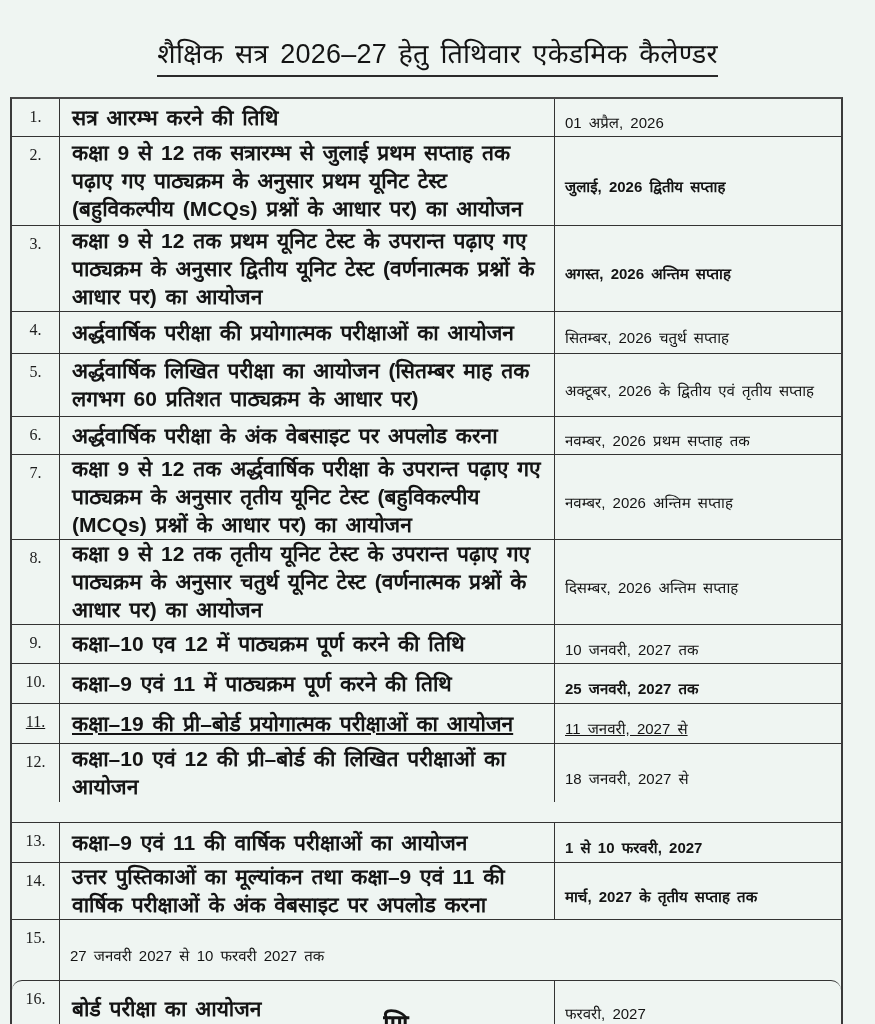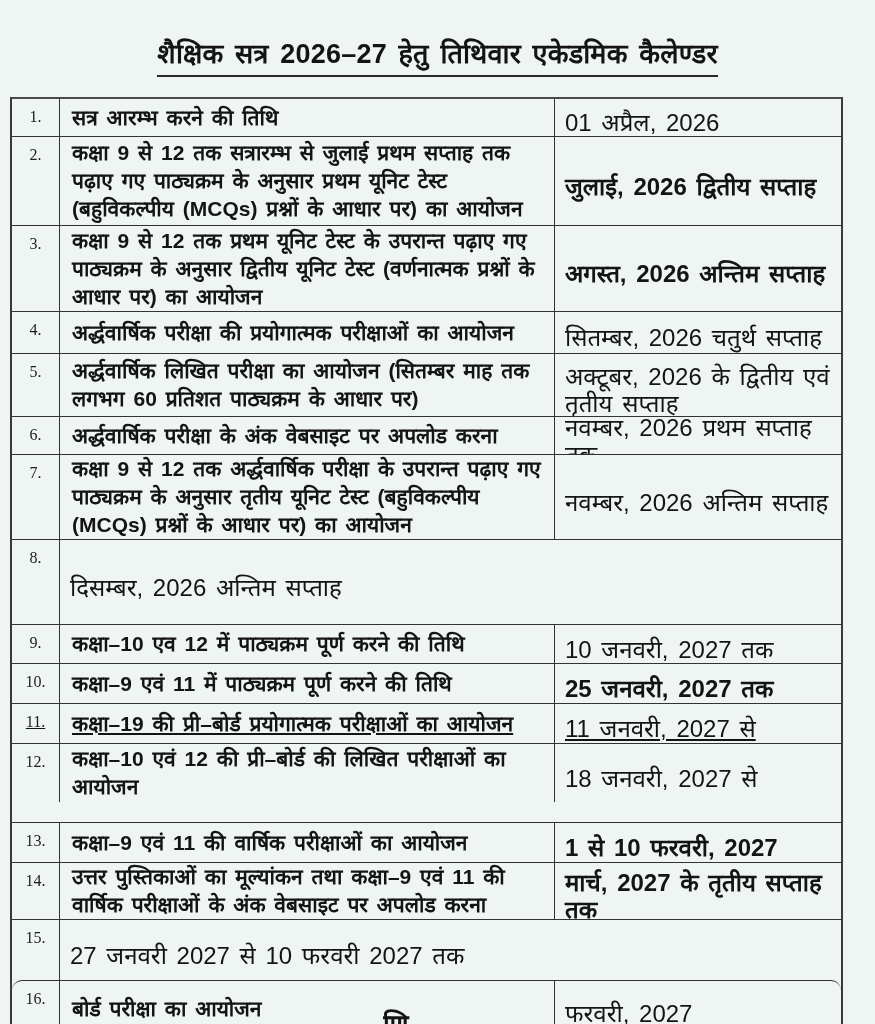--- a/index.html
+++ b/index.html
@@ -17,21 +17,21 @@
     overflow:hidden;
   }
   .title-wrap{
     position:absolute;
     top:38px;left:0;width:875px;
     text-align:center;
   }
   .title-wrap h1{
     display:inline-block;
     font-size:27px;
-    font-weight:700;
+    font-weight:400;
     letter-spacing:0.2px;
     word-spacing:4px;
     border-bottom:2px solid #2a2a2a;
     padding-bottom:5px;
     line-height:1.2;
   }
   .cal-table{
     position:absolute;
     top:97px;left:10px;
     width:833px;
@@ -60,21 +60,21 @@
     font-size:21px;
     font-weight:700;
     line-height:28px;
     word-spacing:3px;
     display:flex;
     align-items:center;
     padding:3px 0 3px 12px;
     border-right:1.5px solid var(--border);
   }
   .cell.date{
-    font-size:24px;
+    font-size:15px;
     line-height:27px;
     word-spacing:3px;
     display:flex;
     align-items:center;
     padding:12px 6px 2px 10px;
   }
   .cell.date.bold{font-weight:700;}
   .partial-bottom{
     position:absolute;
     left:383px;
@@ -125,20 +125,21 @@
       <div class="cell desc">अर्द्धवार्षिक परीक्षा के अंक वेबसाइट पर अपलोड करना</div>
       <div class="cell date">नवम्बर, 2026 प्रथम सप्ताह तक</div>
     </div>
     <div class="row" style="height: 85px;">
       <div class="cell num">7.</div>
       <div class="cell desc">कक्षा 9 से 12 तक अर्द्धवार्षिक परीक्षा के उपरान्त पढ़ाए गए पाठ्यक्रम के अनुसार तृतीय यूनिट टेस्ट (बहुविकल्पीय (MCQs) प्रश्नों के आधार पर) का आयोजन</div>
       <div class="cell date">नवम्बर, 2026 अन्तिम सप्ताह</div>
     </div>
     <div class="row" style="height: 85px;">
       <div class="cell num">8.</div>
+      <div class="cell desc">कक्षा 9 से 12 तक तृतीय यूनिट टेस्ट के उपरान्त पढ़ाए गए पाठ्यक्रम के अनुसार चतुर्थ यूनिट टेस्ट (वर्णनात्मक प्रश्नों के आधार पर) का आयोजन</div>
       <div class="cell date">दिसम्बर, 2026 अन्तिम सप्ताह</div>
     </div>
     <div class="row" style="height: 39px;">
       <div class="cell num">9.</div>
       <div class="cell desc">कक्षा–10 एव 12 में पाठ्यक्रम पूर्ण करने की तिथि</div>
       <div class="cell date">10 जनवरी, 2027 तक</div>
     </div>
     <div class="row" style="height: 40px;">
       <div class="cell num">10.</div>
       <div class="cell desc">कक्षा–9 एवं 11 में पाठ्यक्रम पूर्ण करने की तिथि</div>

